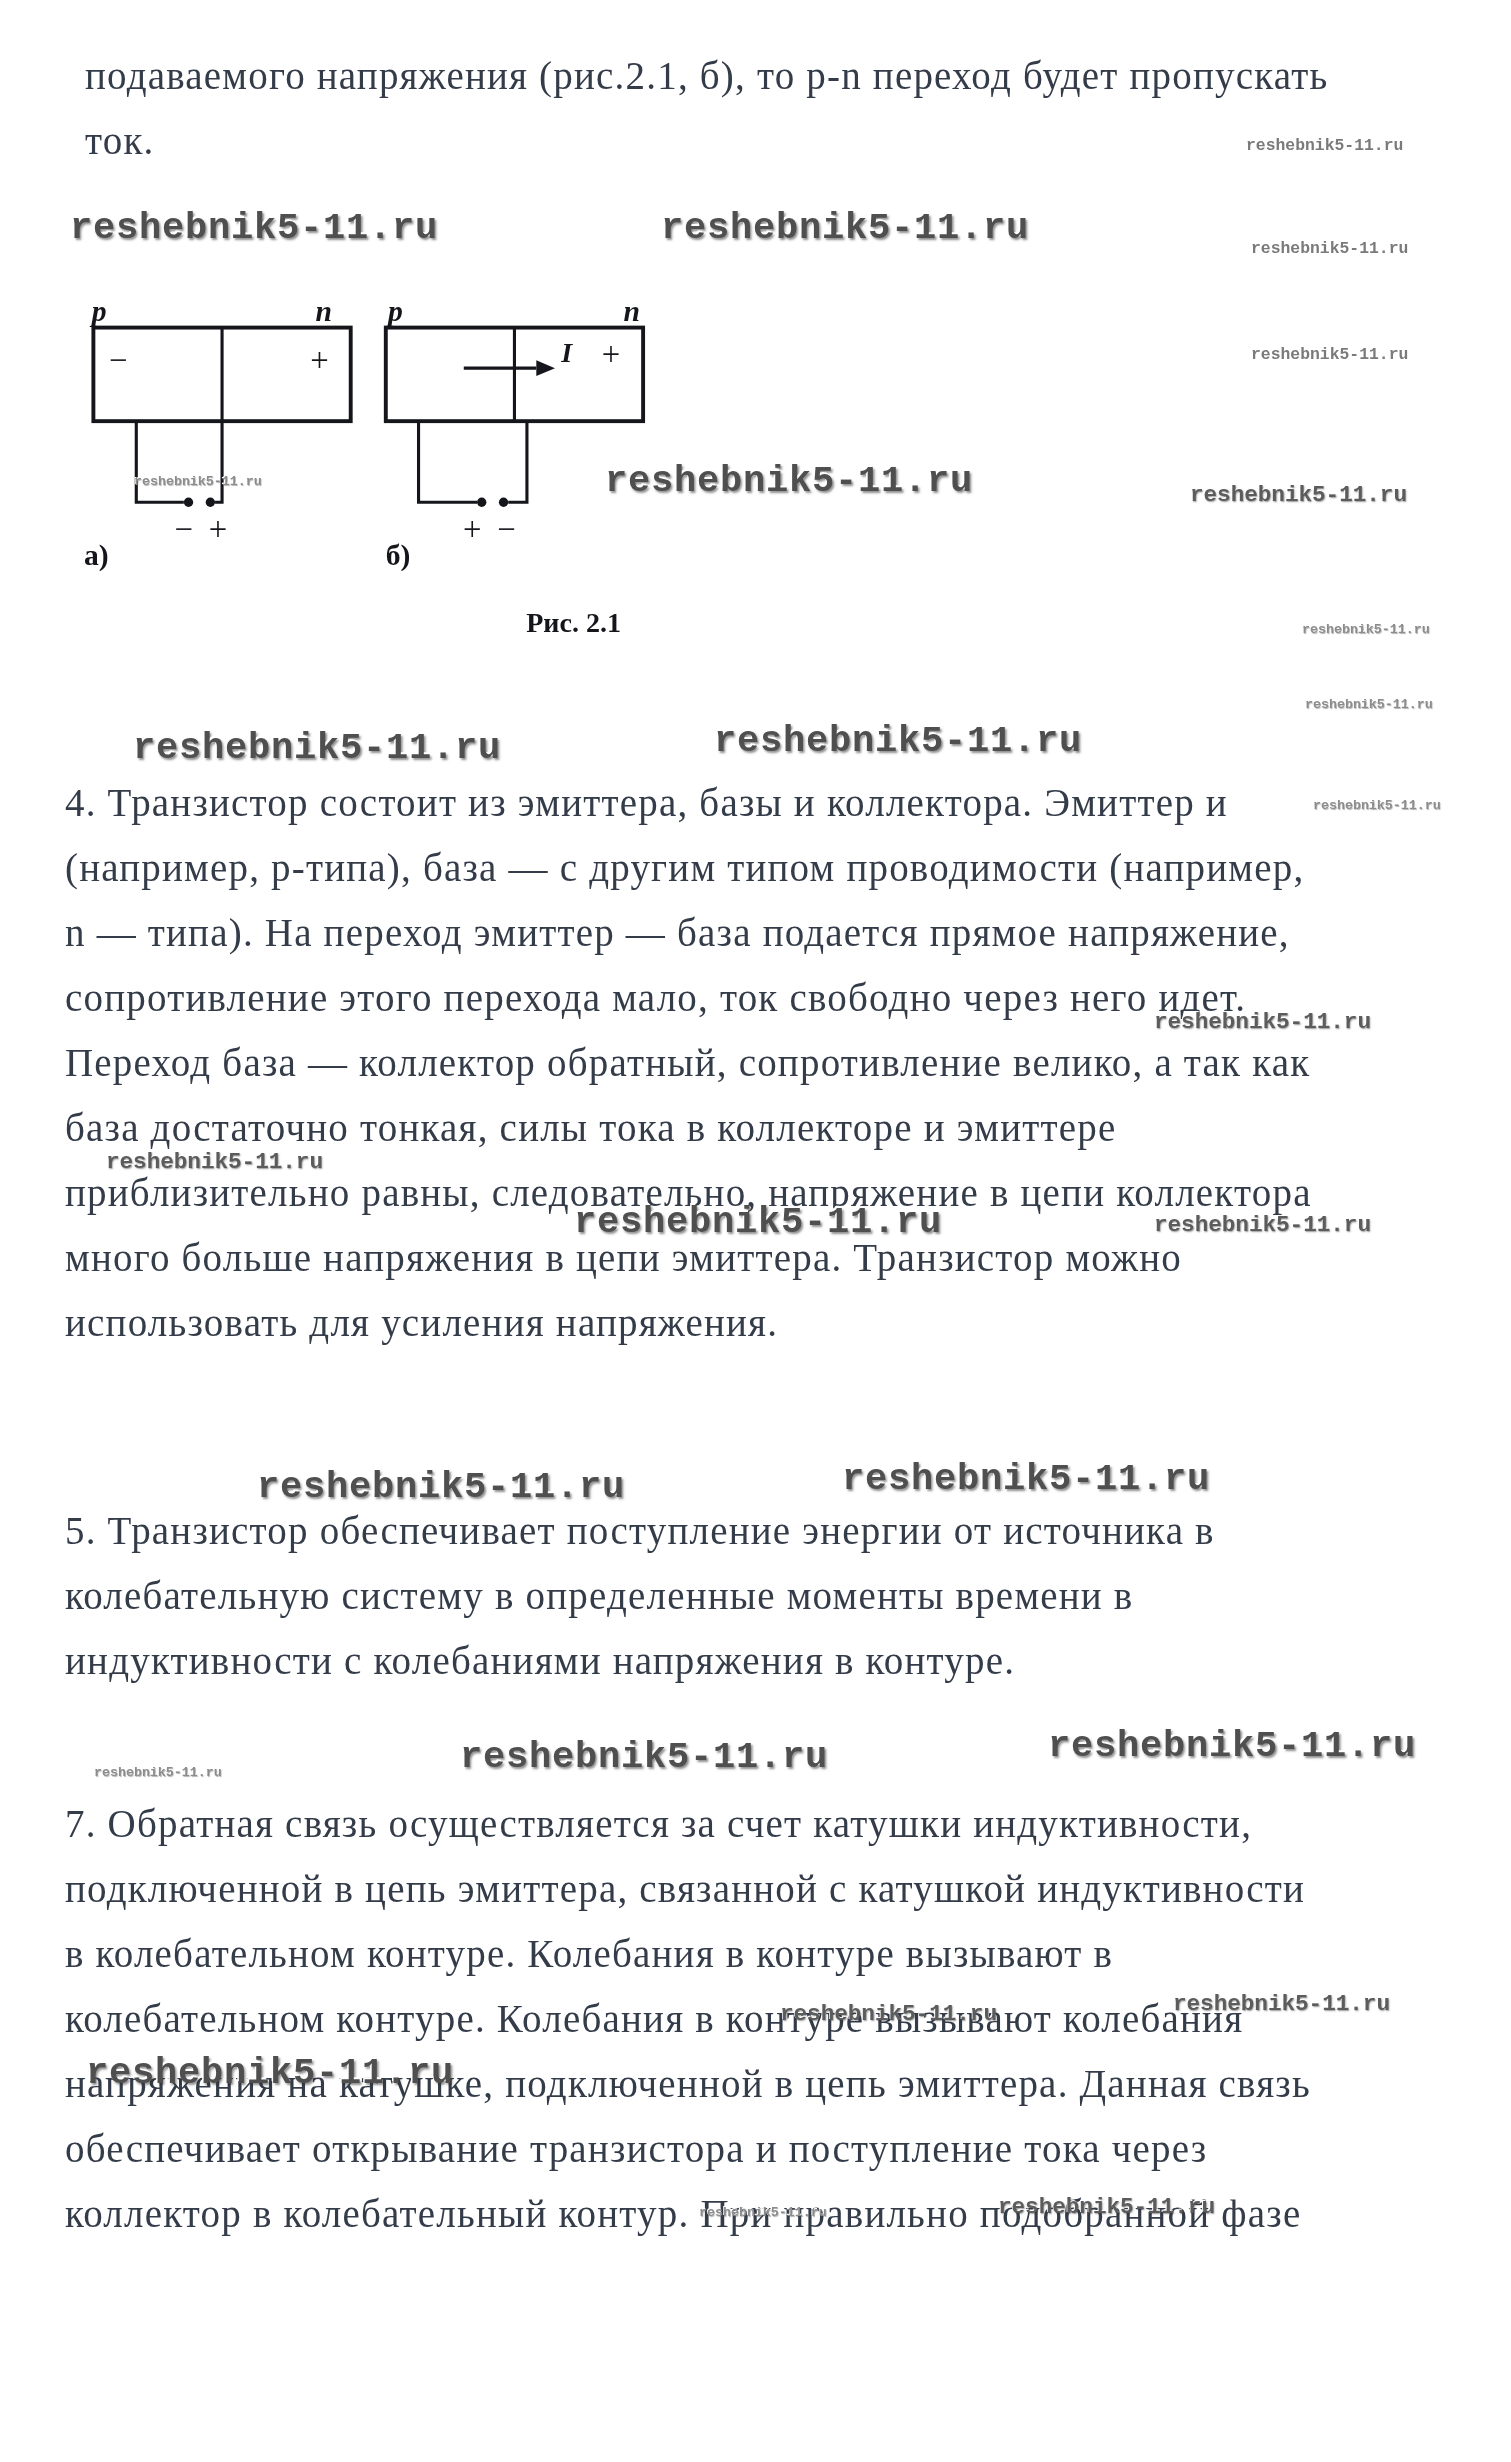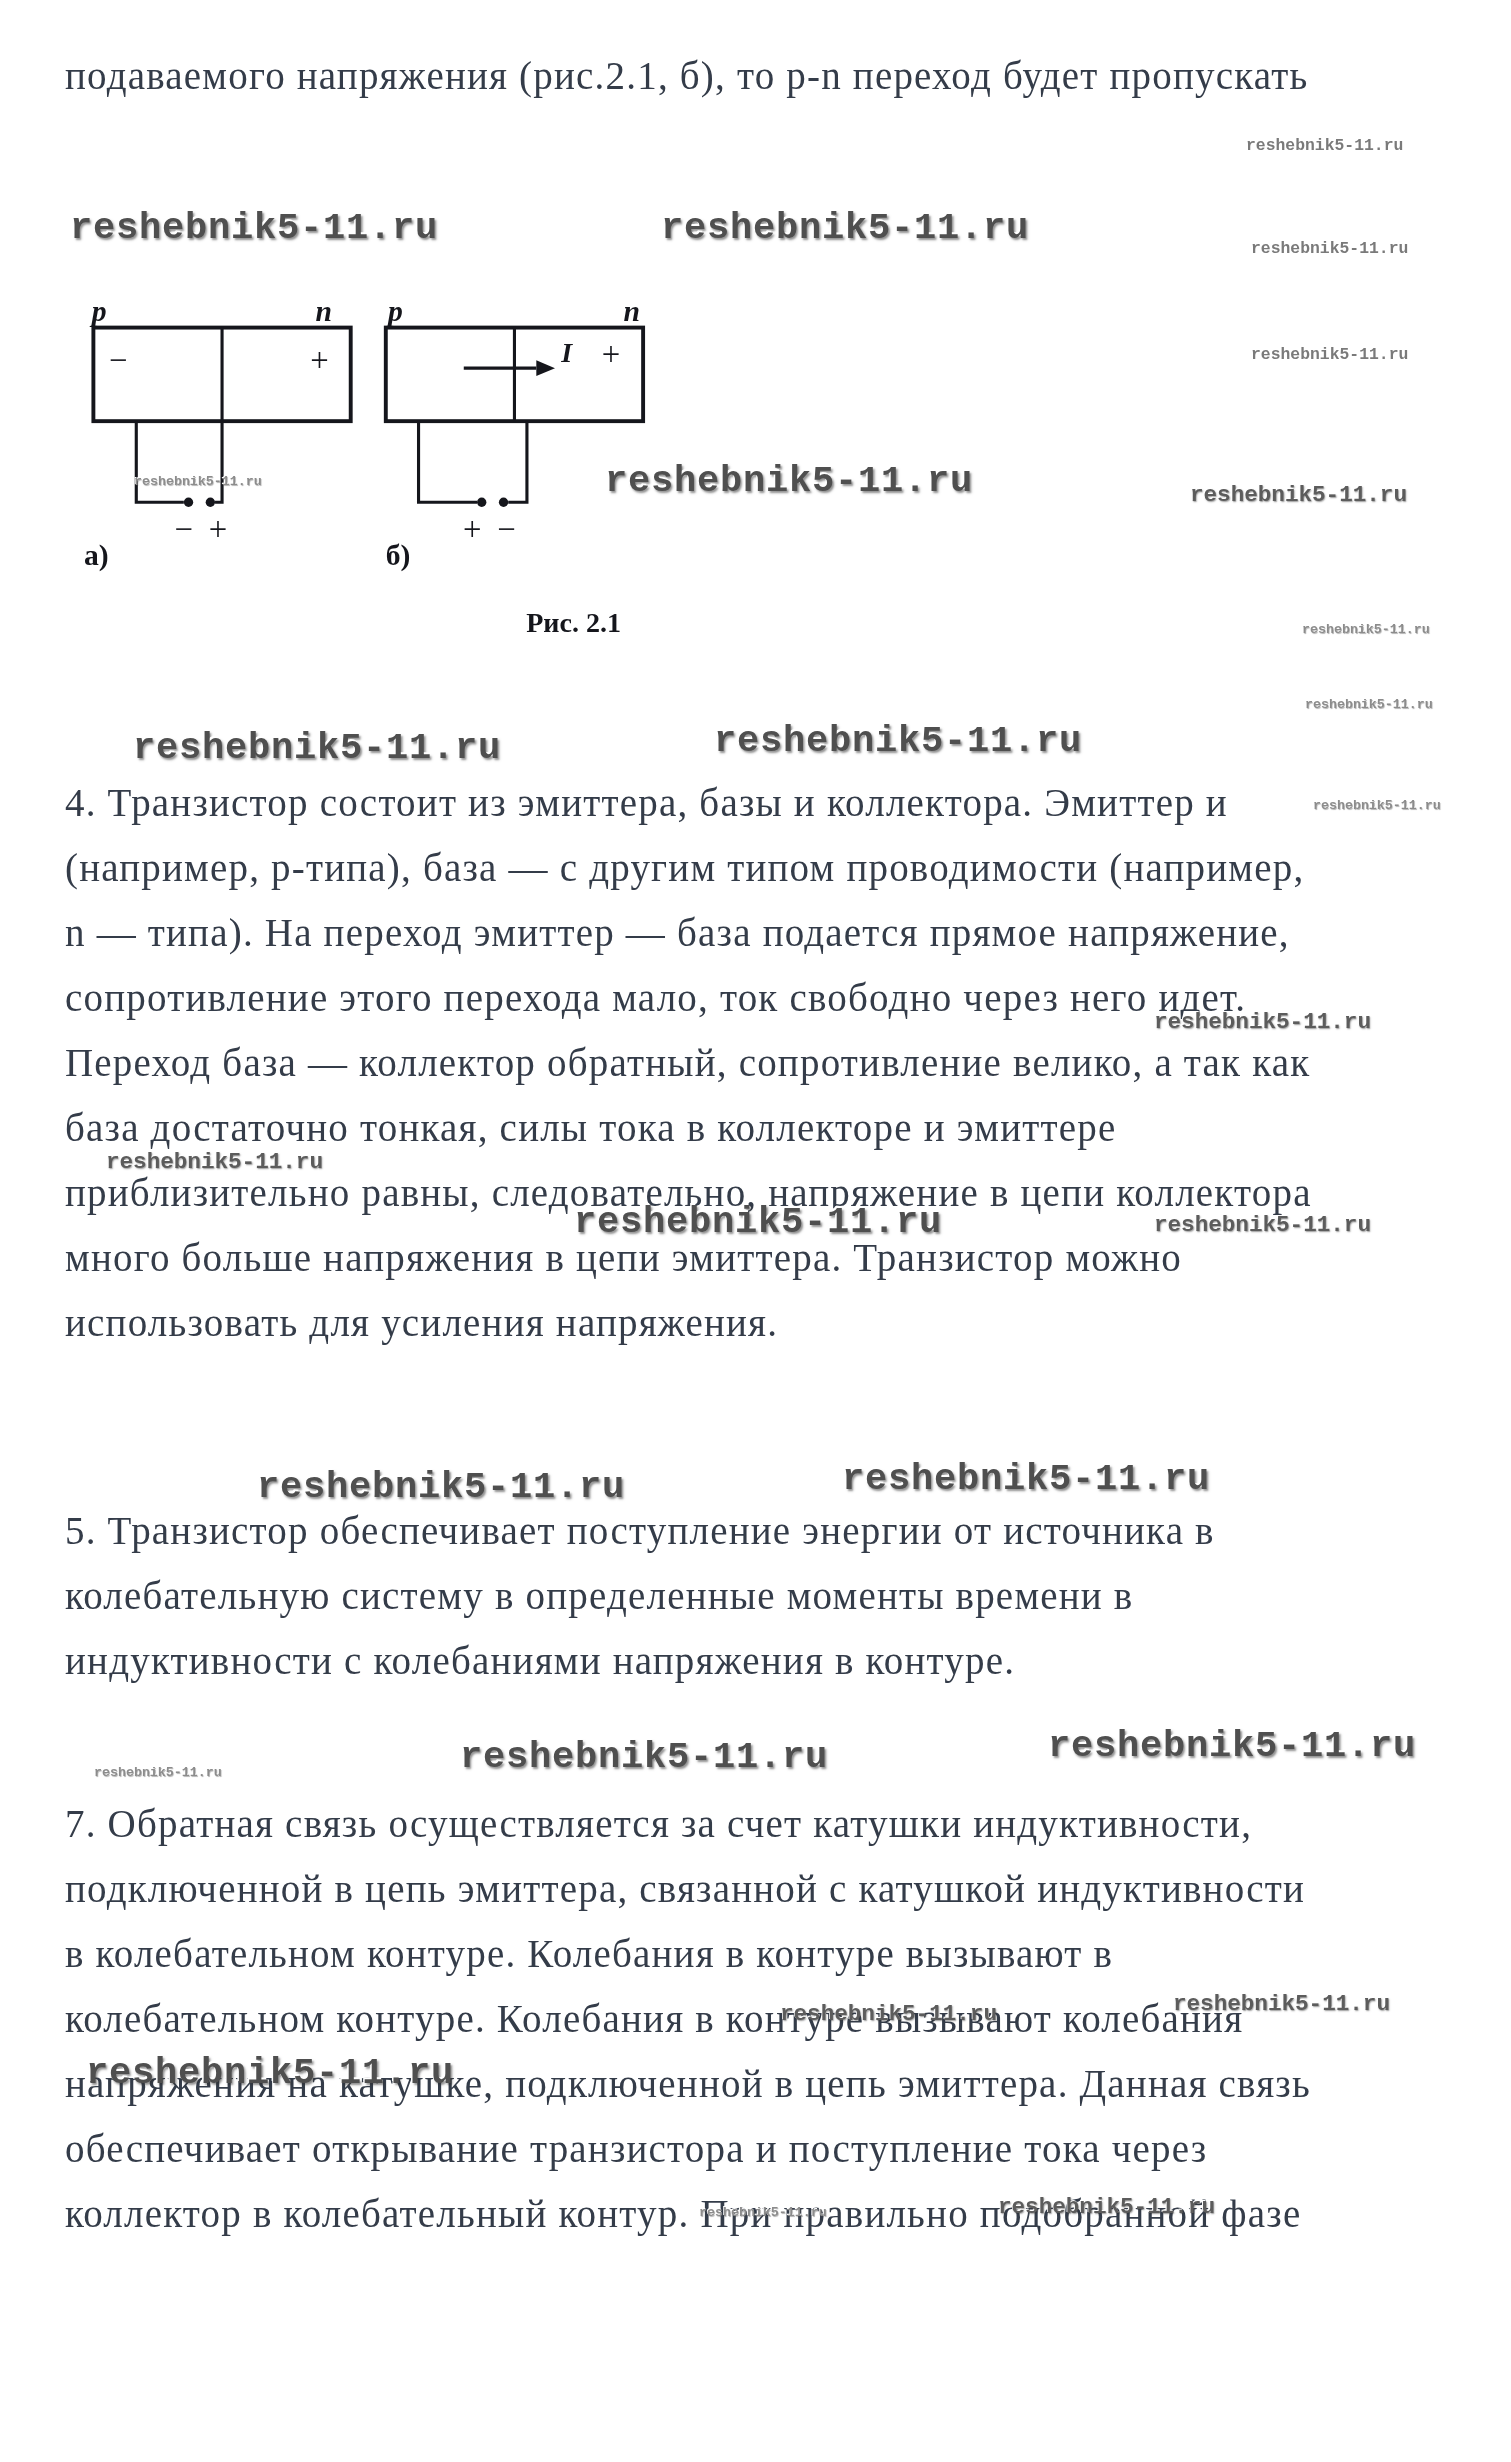--- a/index.html
+++ b/index.html
@@ -41,22 +41,23 @@
   .fig .sign { font-size: 42px; }
   .fig .cur  { font-size: 36px; font-weight: bold; font-style: italic; }
   .fig .sub  { font-size: 38px; font-weight: bold; }
   .fig .cap  { font-size: 36px; font-weight: bold; }
 </style>
 </head>
 <body>
 
 <div class="page">
 
-  <div class="para" style="top:43px;">
+  <div class="para" style="top:43px;margin-left:20px;">
     <div class="text-line">подаваемого напряжения (рис.2.1, б), то p-n переход будет пропускать</div>
+    <div class="text-line">ток.</div>
   </div>
 
   <svg class="fig" width="616" height="359" viewBox="0 0 790 460">
 
     <g>
       <text class="lbl" x="28" y="40">p</text>
       <text class="lbl" x="315" y="40">n</text>
       <rect class="box" x="30" y="48" width="330" height="120"></rect>
       <line class="wire" x1="195" y1="48" x2="195" y2="168"></line>
       <text class="sign" x="50" y="104">−</text>

